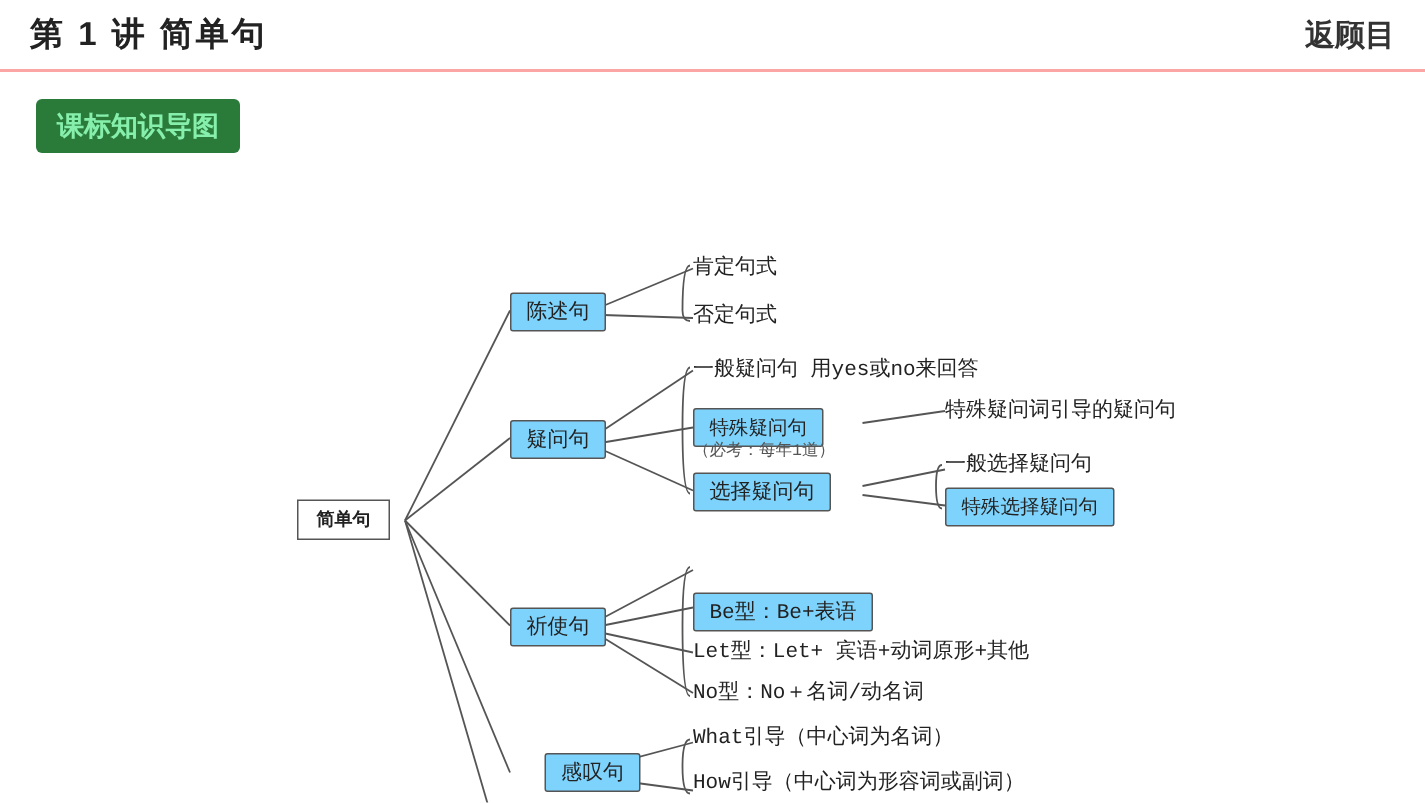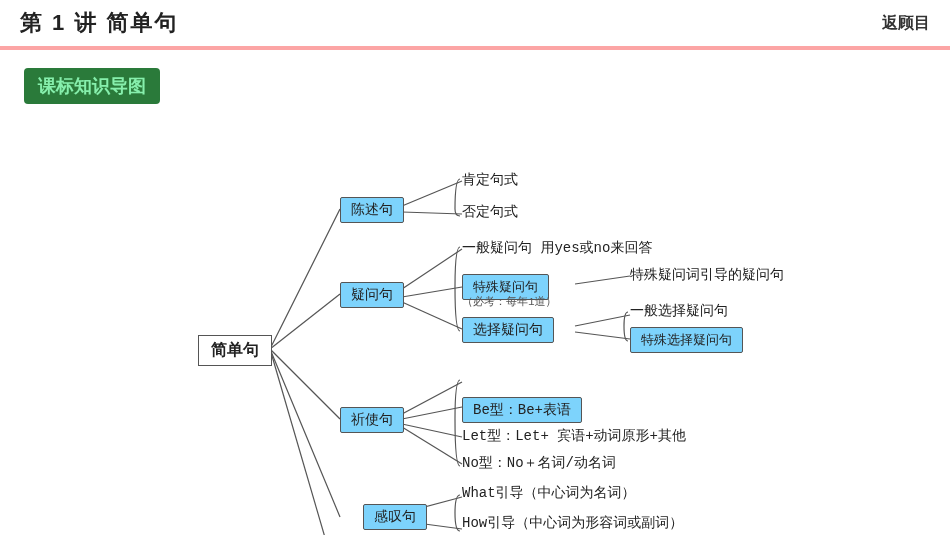--- a/index.html
+++ b/index.html
@@ -11,31 +11,31 @@
       overflow: hidden;
       position: relative;
     }
 
     
     .header {
       display: flex;
       align-items: center;
       justify-content: space-between;
       padding: 8px 20px 8px 20px;
-      border-bottom: 4px solid #fca5a5;
+      border-bottom: 2px solid #fca5a5;
       background: #fff;
     }
     .header-title {
       font-size: 22px;
       font-weight: bold;
       color: #222;
       letter-spacing: 2px;
     }
     .header-back {
-      font-size: 16px;
+      font-size: 20px;
       color: #333;
       font-weight: bold;
     }
 
     
     .badge {
       background: #2a7a3a;
       color: #86efac;
       font-size: 18px;
       font-weight: bold;
@@ -90,21 +90,21 @@
 
     .node.underline {
       border-bottom: 1.5px solid #555;
       padding-bottom: 16px;
     }
 
     
     .node.root {
       border: 1.5px solid #555;
       padding: 4px 12px;
-      font-size: 16px;
+      font-size: 12px;
       font-weight: bold;
       background: #fff;
     }
   </style>
 </head>
 <body>
 
 
 
 <div class="header">

